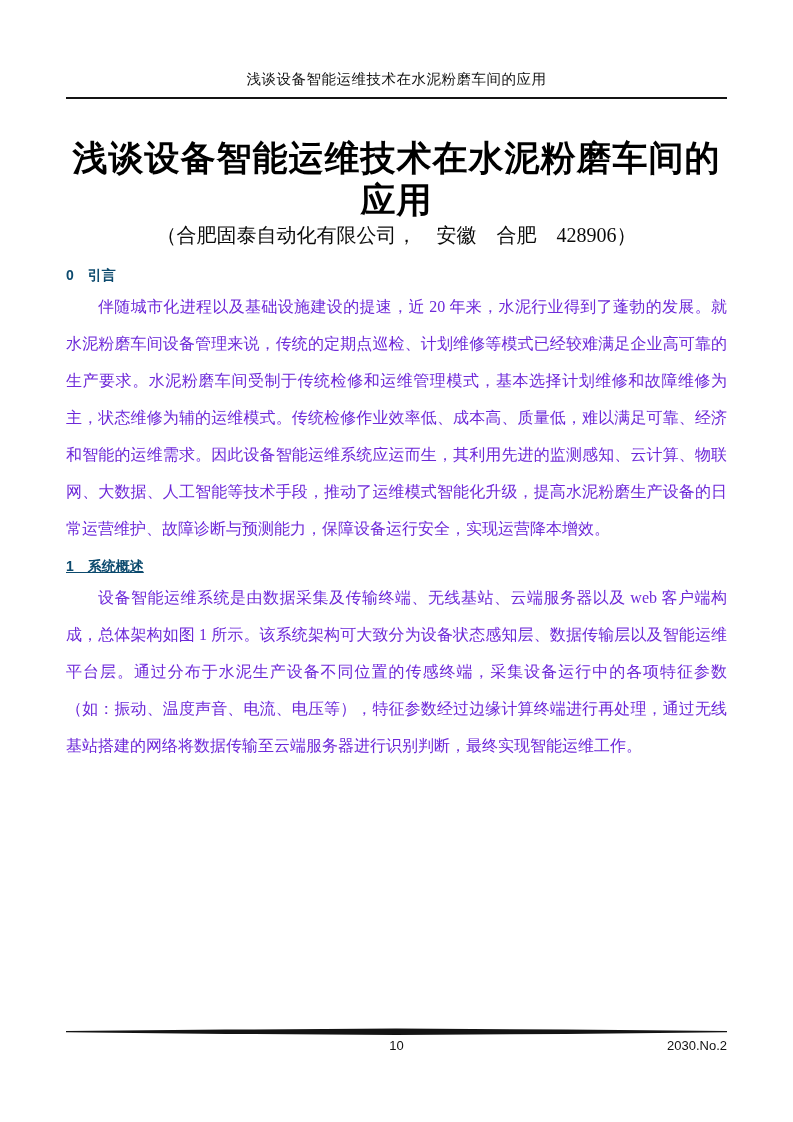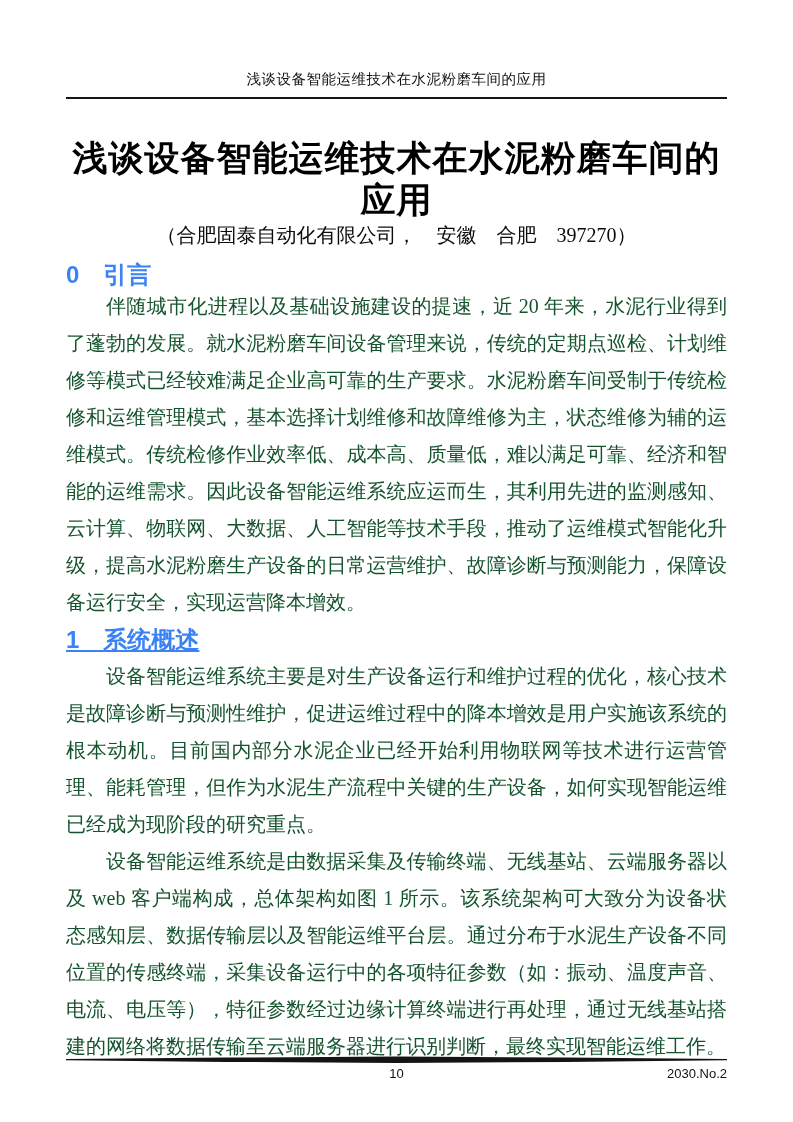--- a/index.html
+++ b/index.html
@@ -54,44 +54,44 @@
     margin-top: 1px;
     text-align: center;
     font-size: 20px;
     line-height: 26px;
     color: #0a0a0a;
   }
   .section-heading {
     margin: 14px 0 0 0;
     font-family: "Liberation Sans", "DejaVu Sans", sans-serif;
     font-weight: bold;
-    font-size: 24px;
+    font-size: 14px;
     line-height: 26px;
-    color: #3b82f6;
+    color: #0c4a6e;
   }
   .section-heading.second {
     margin-top: 6px;
     text-decoration: underline;
   }
   .body-para {
     margin: 0;
-    font-size: 20px;
+    font-size: 16px;
     line-height: 37px;
     text-align: justify;
     text-indent: 2em;
-    color: #14532d;
+    color: #6d28d9;
   }
   .para-gap {
     margin-top: 5px;
   }
   .footer {
     position: absolute;
     left: 66px;
     right: 66px;
-    top: 1046px;
+    top: 1018px;
   }
   .footer-rule {
     display: block;
     width: 100%;
     height: 8px;
   }
   .footer-row {
     position: relative;
     margin-top: 1px;
     font-family: "Liberation Sans", "DejaVu Sans", sans-serif;
@@ -112,29 +112,28 @@
 <div class="page">
   <div class="content">
 
     <div class="running-head">浅谈设备智能运维技术在水泥粉磨车间的应用</div>
 
     <div class="header-rule"></div>
 
     <h1 class="doc-title">浅谈设备智能运维技术在水泥粉磨车间的应用</h1>
 
 
-    <div class="affiliation">（合肥固泰自动化有限公司，　安徽　合肥　397270）</div>
+    <div class="affiliation">（合肥固泰自动化有限公司，　安徽　合肥　428906）</div>
 
     <h2 class="section-heading">0　引言</h2>
 
     <p class="body-para">伴随城市化进程以及基础设施建设的提速，近 20 年来，水泥行业得到了蓬勃的发展。就水泥粉磨车间设备管理来说，传统的定期点巡检、计划维修等模式已经较难满足企业高可靠的生产要求。水泥粉磨车间受制于传统检修和运维管理模式，基本选择计划维修和故障维修为主，状态维修为辅的运维模式。传统检修作业效率低、成本高、质量低，难以满足可靠、经济和智能的运维需求。因此设备智能运维系统应运而生，其利用先进的监测感知、云计算、物联网、大数据、人工智能等技术手段，推动了运维模式智能化升级，提高水泥粉磨生产设备的日常运营维护、故障诊断与预测能力，保障设备运行安全，实现运营降本增效。</p>
 
     <h2 class="section-heading second">1　系统概述</h2>
 
-    <p class="body-para para-gap">设备智能运维系统主要是对生产设备运行和维护过程的优化，核心技术是故障诊断与预测性维护，促进运维过程中的降本增效是用户实施该系统的根本动机。目前国内部分水泥企业已经开始利用物联网等技术进行运营管理、能耗管理，但作为水泥生产流程中关键的生产设备，如何实现智能运维已经成为现阶段的研究重点。</p>
 
     <p class="body-para">设备智能运维系统是由数据采集及传输终端、无线基站、云端服务器以及 web 客户端构成，总体架构如图 1 所示。该系统架构可大致分为设备状态感知层、数据传输层以及智能运维平台层。通过分布于水泥生产设备不同位置的传感终端，采集设备运行中的各项特征参数（如：振动、温度声音、电流、电压等），特征参数经过边缘计算终端进行再处理，通过无线基站搭建的网络将数据传输至云端服务器进行识别判断，最终实现智能运维工作。</p>
 
   </div>
 
   <div class="footer">
     <svg class="footer-rule" viewBox="0 0 661 8" preserveAspectRatio="none" aria-hidden="true">
       <polygon points="0,2.9 160,1.6 330,0.6 500,1.6 661,2.9 661,4.3 500,5.9 330,7.1 160,5.9 0,4.3" fill="#141414"></polygon>
     </svg>
     <div class="footer-row">

